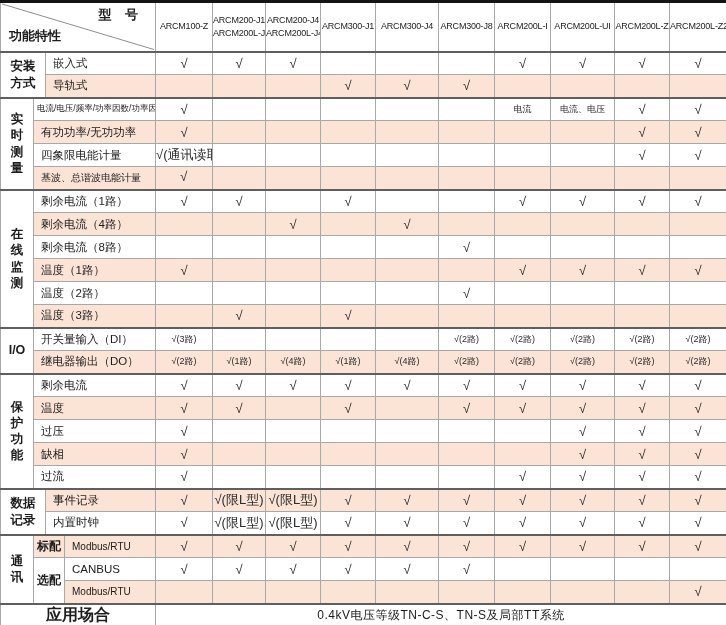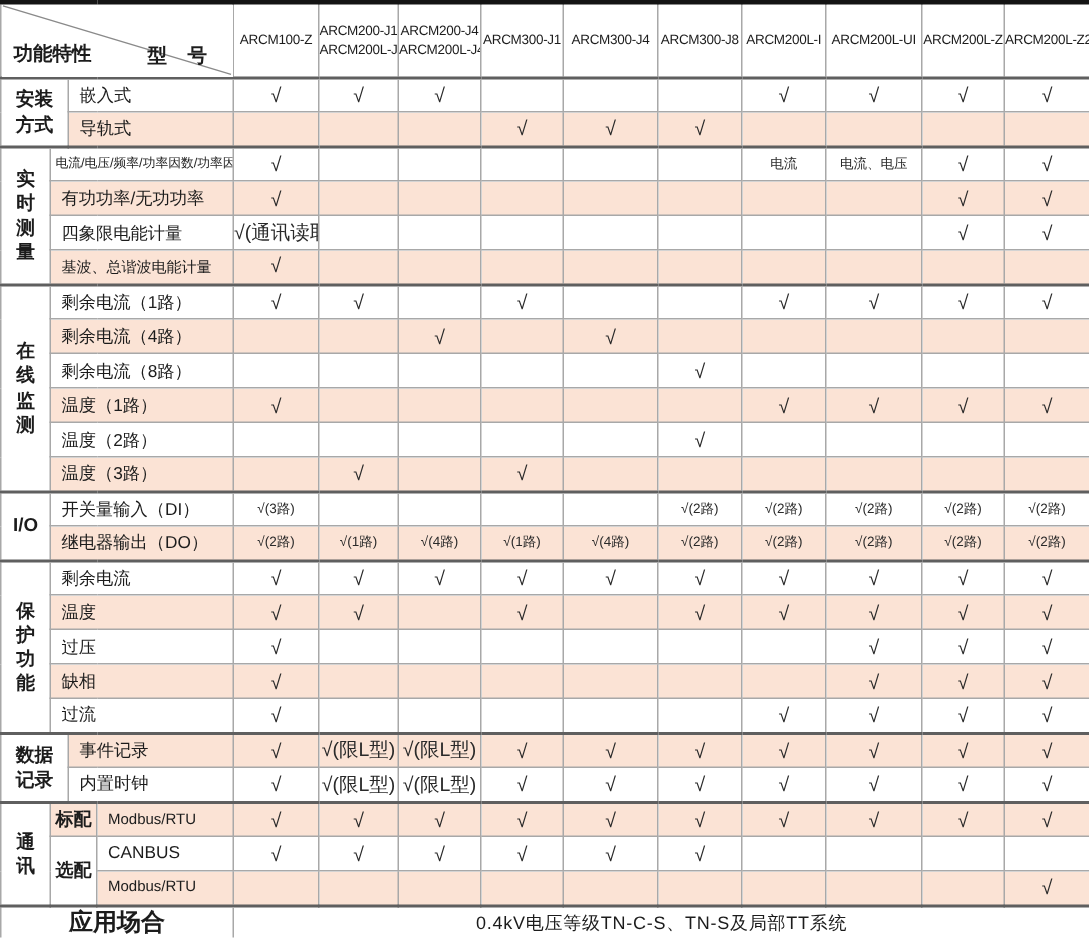--- a/index.html
+++ b/index.html
@@ -11,21 +11,21 @@
         border-top:3px solid var(--outer);border-bottom:3px solid var(--outer);
         border-left:1px solid var(--grid);border-right:1px solid var(--grid);}
   td{border:1px solid var(--grid);padding:0;margin:0;text-align:center;vertical-align:middle;
      font-size:13px;overflow:hidden;white-space:nowrap;background:#fff;}
   tr.sec-start td{border-top:2px solid var(--secline);}
   td.pink{background:var(--pink);}
   
   tr.hdr{height:50px;}
   td.diag{position:relative;background:#fff;}
   td.diag svg{position:absolute;left:0;top:0;width:100%;height:100%;}
-  .corner-tr{position:absolute;top:25px;right:12px;font-weight:bold;font-size:13px;letter-spacing:5px;}
+  .corner-tr{position:absolute;top:3px;right:12px;font-weight:bold;font-size:13px;letter-spacing:5px;}
   .corner-bl{position:absolute;bottom:6px;left:8px;font-weight:bold;font-size:13px;}
   td.model{font-size:9px;line-height:1.45;letter-spacing:-0.2px;}
   
   td.cat{font-weight:bold;font-size:12.5px;line-height:1.3;background:#fff;}
   td.grp{font-weight:bold;font-size:12px;}
   td.label{text-align:left;padding-left:7px;font-size:11.5px;}
   td.label.sm{font-size:10px;}
   td.label.tiny{font-size:8.5px;padding-left:3px;}
   
   td.cell{font-size:13px;color:#2a2a2a;}

